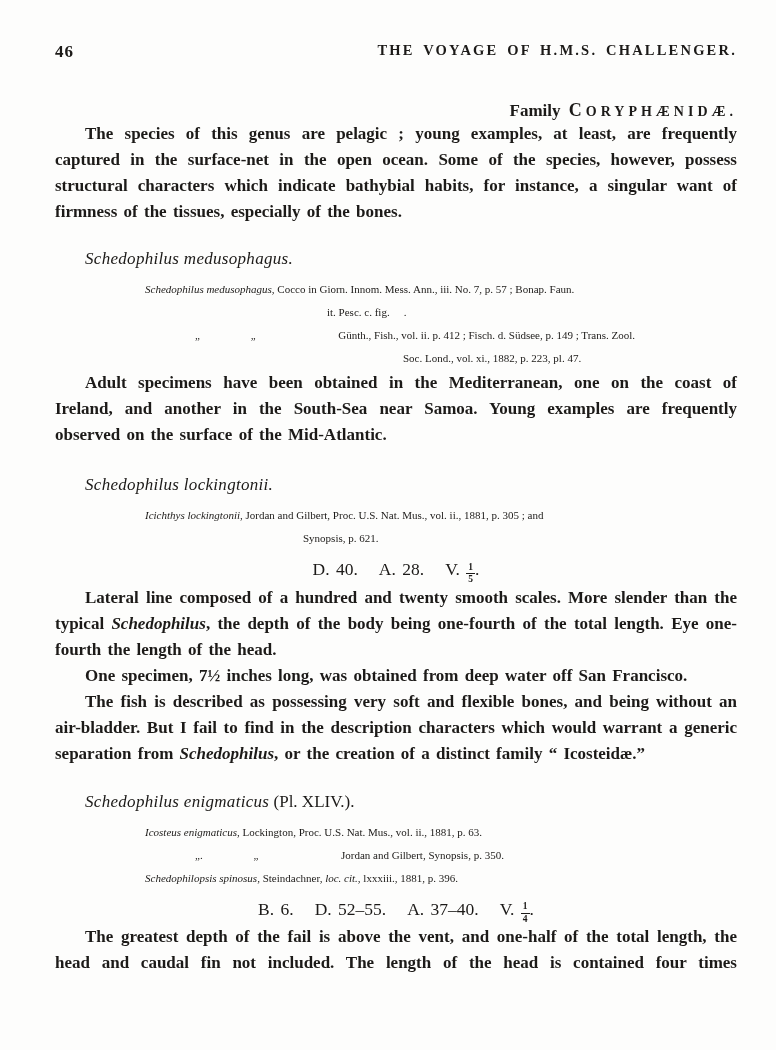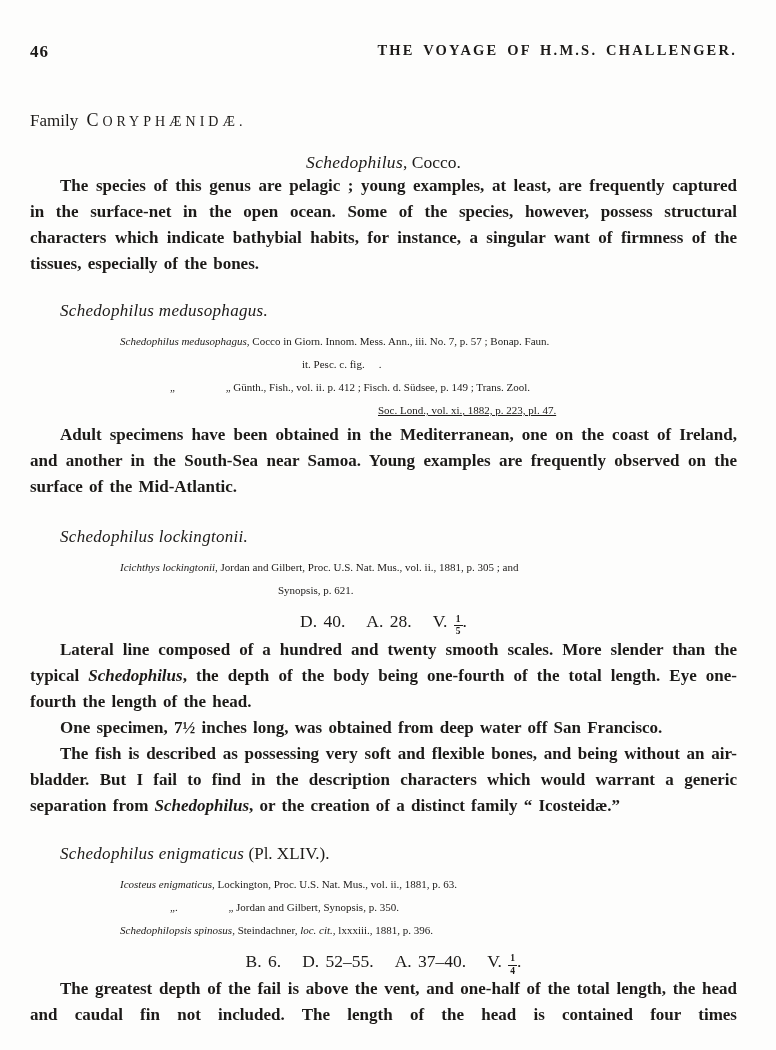--- a/index.html
+++ b/index.html
@@ -4,34 +4,34 @@
 <style>
   html,body { margin:0; padding:0; background:#e8e8e8; }
   .page {
     position: relative;
     width: 776px; height: 1050px;
     margin: 0 auto;
     background: #fdfdfc;
     color: #1c1a18;
     font-family: "Liberation Serif", "DejaVu Serif", serif;
     box-sizing: border-box;
-    padding: 42px 39px 0 30px;
+    padding: 42px 39px 0 55px;
     overflow: hidden;
   }
   .header-row { position: relative; height: 22px; }
   .page-number {
     position: absolute; left: 0; top: 0;
     font-size: 17px; font-weight: bold; letter-spacing: 1px;
   }
   .running-title {
     text-align: right;
     font-size: 14.5px; font-weight: bold; letter-spacing: 2.2px;
     word-spacing: 3px;
   }
-  .family-line { margin-top: 46px; text-align: left; font-size: 17px; }
+  .family-line { margin-top: 36px; text-align: right; font-size: 17px; font-weight: bold; }
   .family-caps {
     display: inline-block; font-size: 14px; letter-spacing: 4px; margin-left: 4px;
   }
   .family-caps::first-letter { font-size: 18px; }
   .genus-line { margin-top: 21px; text-align: center; font-size: 17.5px; }
   p.body-par {
     margin: 0; font-size: 17px; line-height: 26px;
     text-align: justify; text-indent: 30px;
     word-spacing: 2px;
     font-weight: bold;
@@ -39,26 +39,26 @@
   .intro { margin-top: 23px; }
   .species-head { margin: 0; margin-left: 30px; font-size: 17px; }
   .species-head em, .genus-line em { letter-spacing: 0.3px; }
   .head-medusophagus { margin-top: 24px; }
   .head-lockingtonii { margin-top: 27px; }
   .head-enigmaticus  { margin-top: 25px; }
   .cite-block { margin-top: 9px; font-size: 11px; line-height: 23px; }
   .cite-line { margin: 0; white-space: nowrap; }
   .ind-name  { padding-left: 90px; }
   .cont-a { padding-left: 272px; }  
-  .cont-b { padding-left: 348px; text-decoration: underline; }  
+  .cont-b { padding-left: 348px; }  
   .cont-c { padding-left: 248px; }  
   .ditto-line { padding-left: 140px; }
   .ditto { display: inline-block; }
   .d-second { margin-left: 48px; }
-  .ditto-text { }
+  .ditto-text { margin-left: 80px; }
   .after-cite { margin-top: 7px; }
   .formula {
     margin-top: 9px; text-align: center;
     font-size: 17.5px; word-spacing: 2px;
   }
   .gap { display: inline-block; width: 21px; }
   .cite-block .gap { width: 14px; }
   .frac {
     display: inline-block; text-align: center; vertical-align: -7px;
     line-height: 1; font-size: 9.5px; font-weight: bold;
@@ -76,21 +76,20 @@
   <div class="header-row">
     <span class="page-number">46</span>
     <div class="running-title">THE VOYAGE OF H.M.S. CHALLENGER.</div>
   </div>
 
   <div class="family-line">
     <span>Family</span>
     <span class="family-caps">CORYPHÆNIDÆ.</span>
   </div>
 
-  <div class="genus-line"><em>Schedophilus</em><span>, Cocco.</span></div>
 
   <p class="body-par intro">The species of this genus are pelagic&nbsp;; young examples, at least, are frequently captured in the surface-net in the open ocean. Some of the species, however, possess structural characters which indicate bathybial habits, for instance, a singular want of firmness of the tissues, especially of the bones.</p>
 
   <div>
     <p class="species-head head-medusophagus"><em>Schedophilus medusophagus.</em></p>
 
     <div class="cite-block">
       <p class="cite-line ind-name"><em>Schedophilus medusophagus</em><span>, Cocco in Giorn. Innom. Mess. Ann., iii. No. 7, p. 57&nbsp;; Bonap. Faun.</span></p>
       <p class="cite-line cont-a"><span>it. Pesc. c. fig.</span><span class="gap"></span><span>.</span></p>
       <p class="cite-line ditto-line">

